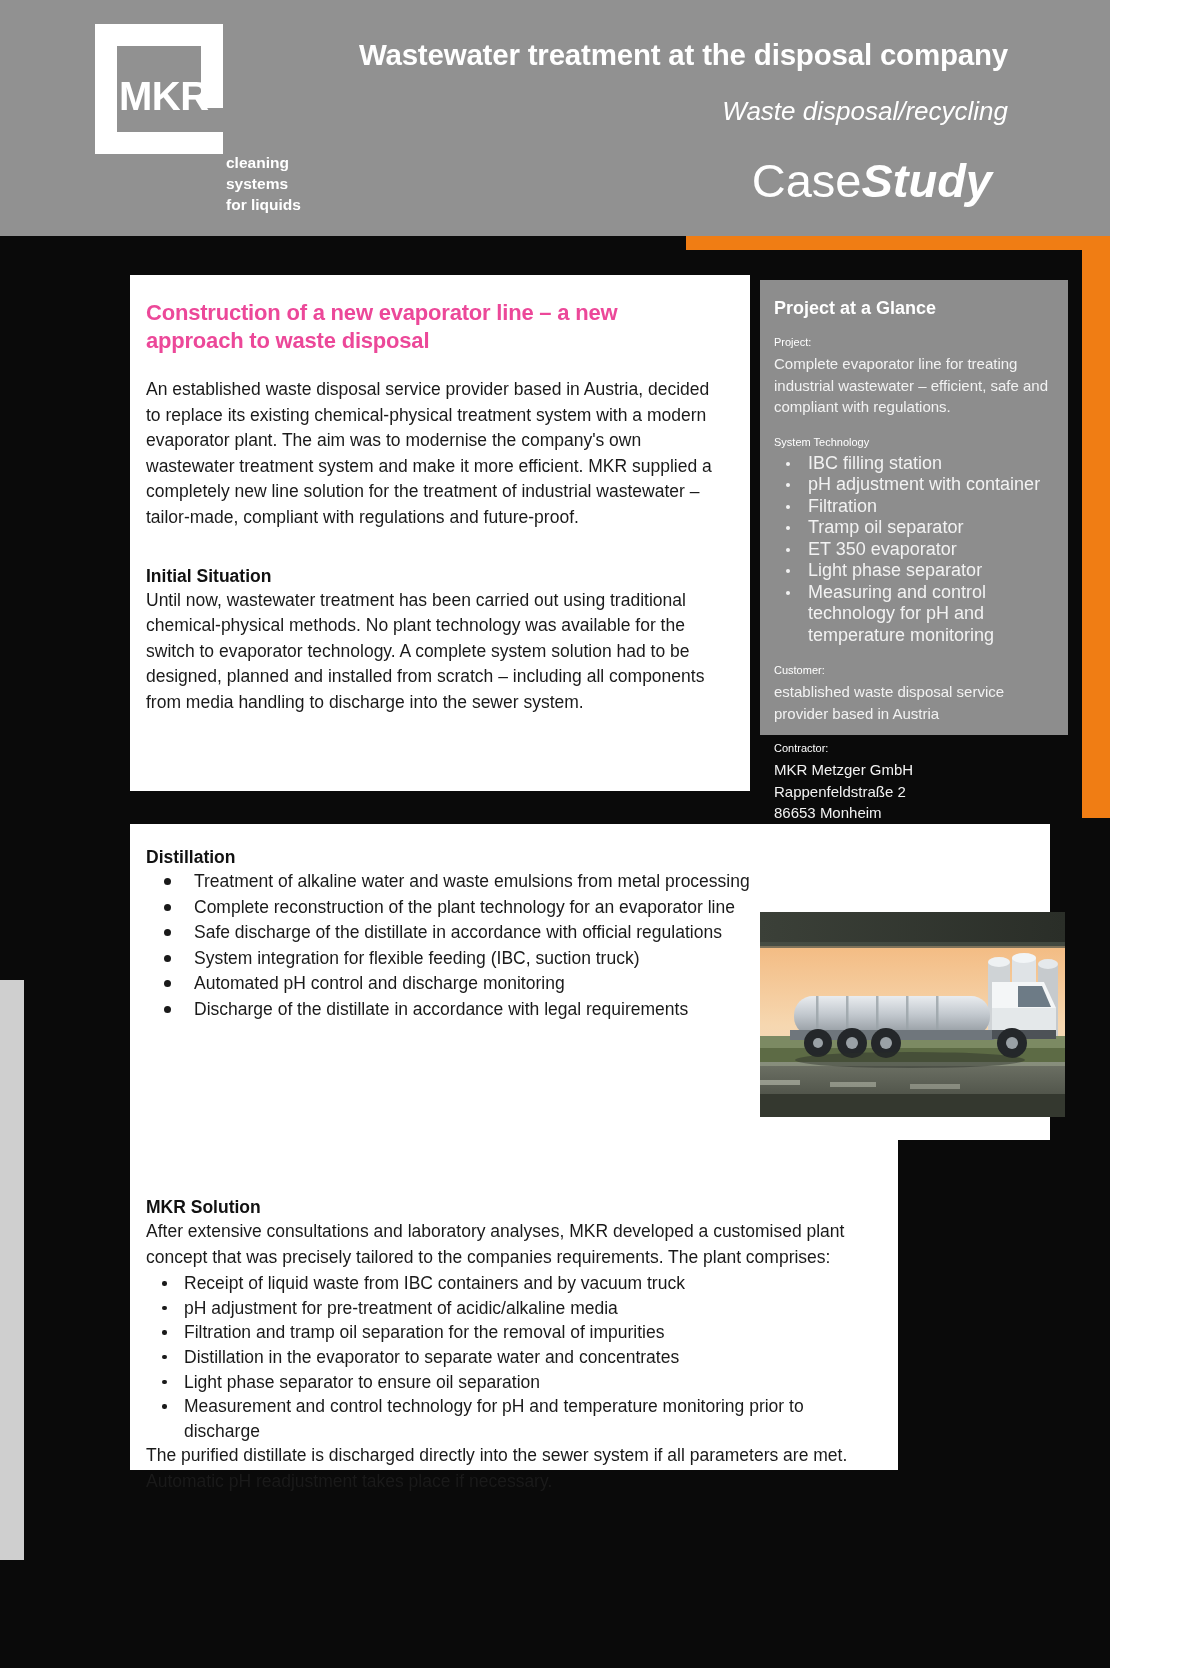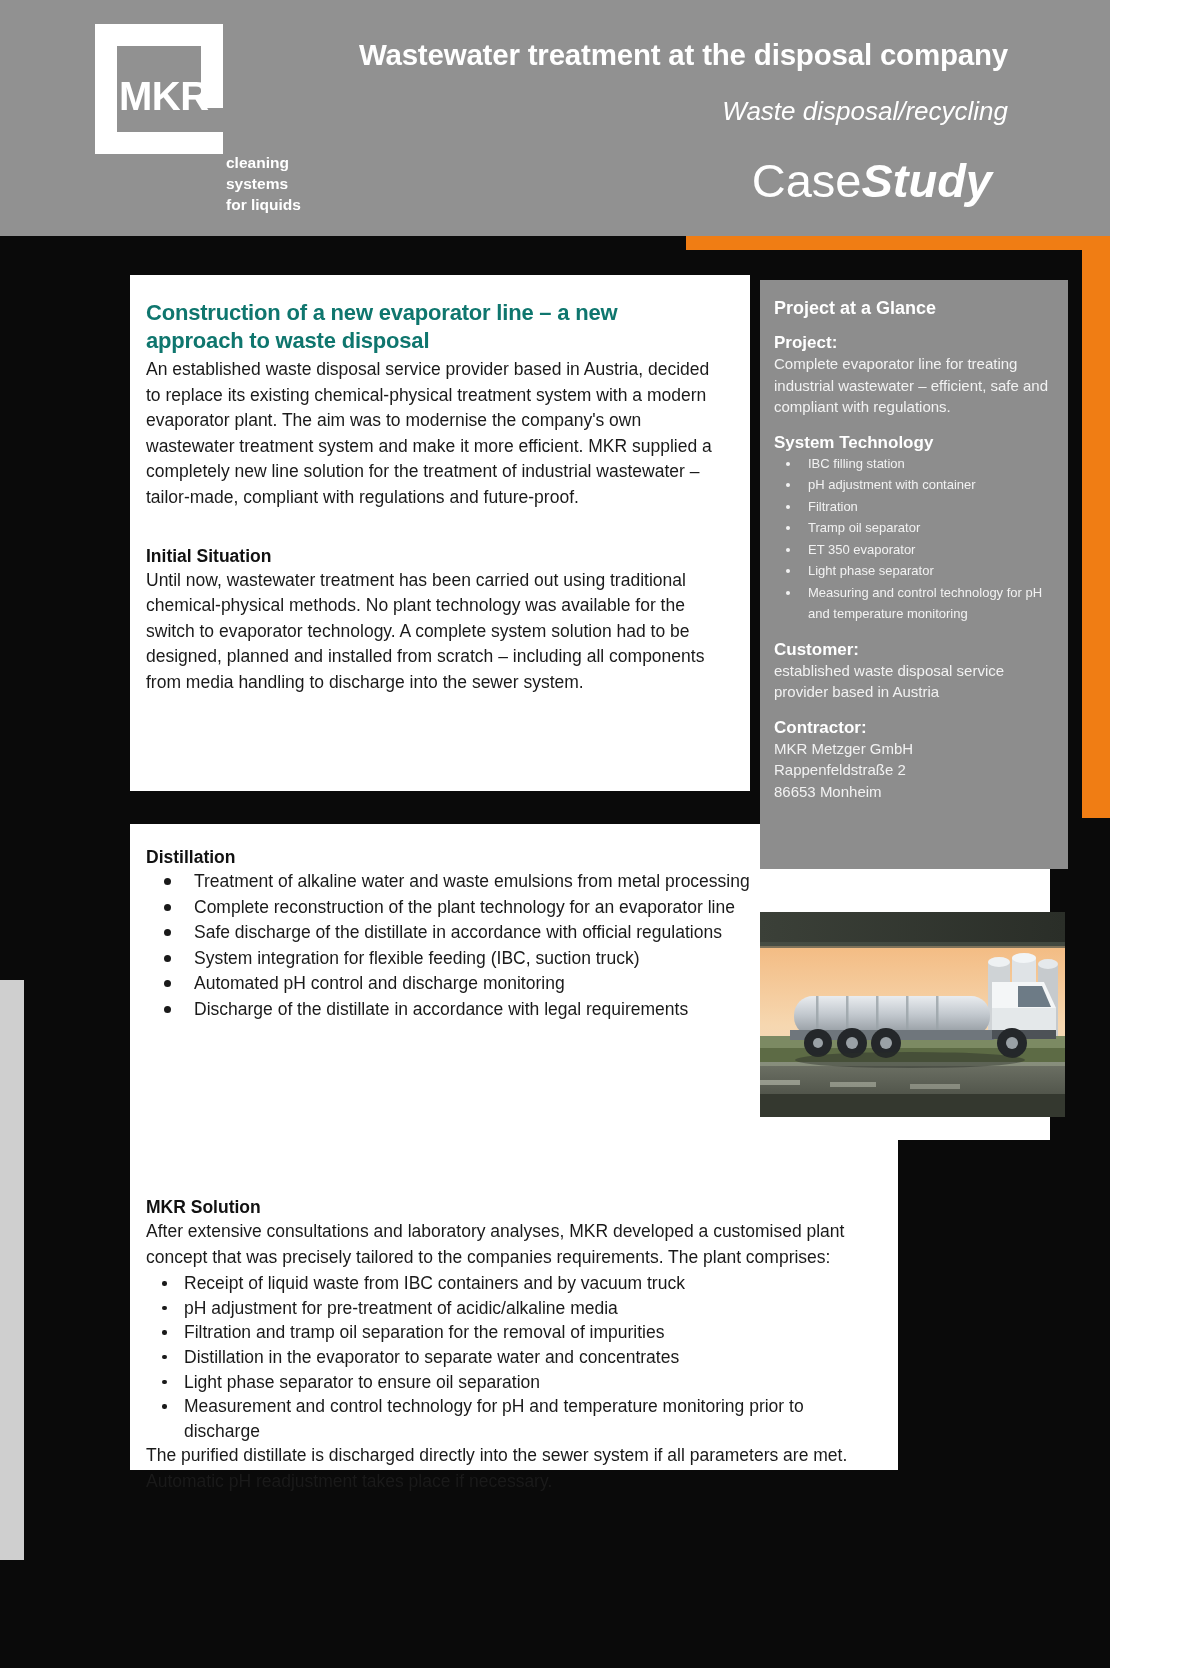--- a/index.html
+++ b/index.html
@@ -114,23 +114,23 @@
     padding:22px 18px 0 16px;
   }
   .box-sol{
     position:absolute; left:130px; top:1140px;
     width:768px; height:330px;
     background:#ffffff;
     padding:56px 18px 0 16px;
   }
 
   h2.sec-title{
-    font-size:22px; font-weight:bold; color:#0f766e;
+    font-size:22px; font-weight:bold; color:#ec4899;
     line-height:28px; letter-spacing:-0.2px;
-    margin-bottom:2px;
+    margin-bottom:22px;
   }
   h3.sub-title{
     font-size:17.5px; font-weight:bold; color:#111;
     line-height:22px; margin-bottom:1px;
   }
   p.body{
     font-size:17.5px; color:#1a1a1a; line-height:25.6px;
   }
   .gap{ height:34px; }
 
@@ -151,33 +151,33 @@
     padding-left:38px;
     line-height:24.6px;
   }
   ul.bullets-sm li .dot{
     left:16px; top:10px; width:4.5px; height:4.5px;
   }
 
   
   .sidebar{
     position:absolute; left:760px; top:280px;
-    width:308px; height:589px;
+    width:308px; height:455px;
     background:#8d8d8d;
     padding:16px 14px 0 14px;
     color:#ffffff;
   }
   .sb-h1{ font-size:18px; font-weight:bold; line-height:24px; margin-bottom:12px;}
-  .sb-lbl{ font-size:17px; font-weight:bold; line-height:21px; }
+  .sb-lbl{ font-size:11px; font-weight:normal; line-height:21px; }
   .sb-txt{ font-size:15px; line-height:21.5px; color:#f2f2f2; }
   .sb-space{ height:14px; }
   ul.sb-list{ list-style:none; }
   ul.sb-list li{
     position:relative;
-    font-size:13px; line-height:21.5px; color:#f2f2f2;
+    font-size:18px; line-height:21.5px; color:#f2f2f2;
     padding-left:34px;
   }
   ul.sb-list li .dot{
     position:absolute; left:12px; top:9px;
     width:4px; height:4px; border-radius:50%; background:#f2f2f2;
   }
 
   
   .photo{
     position:absolute; left:760px; top:912px;

